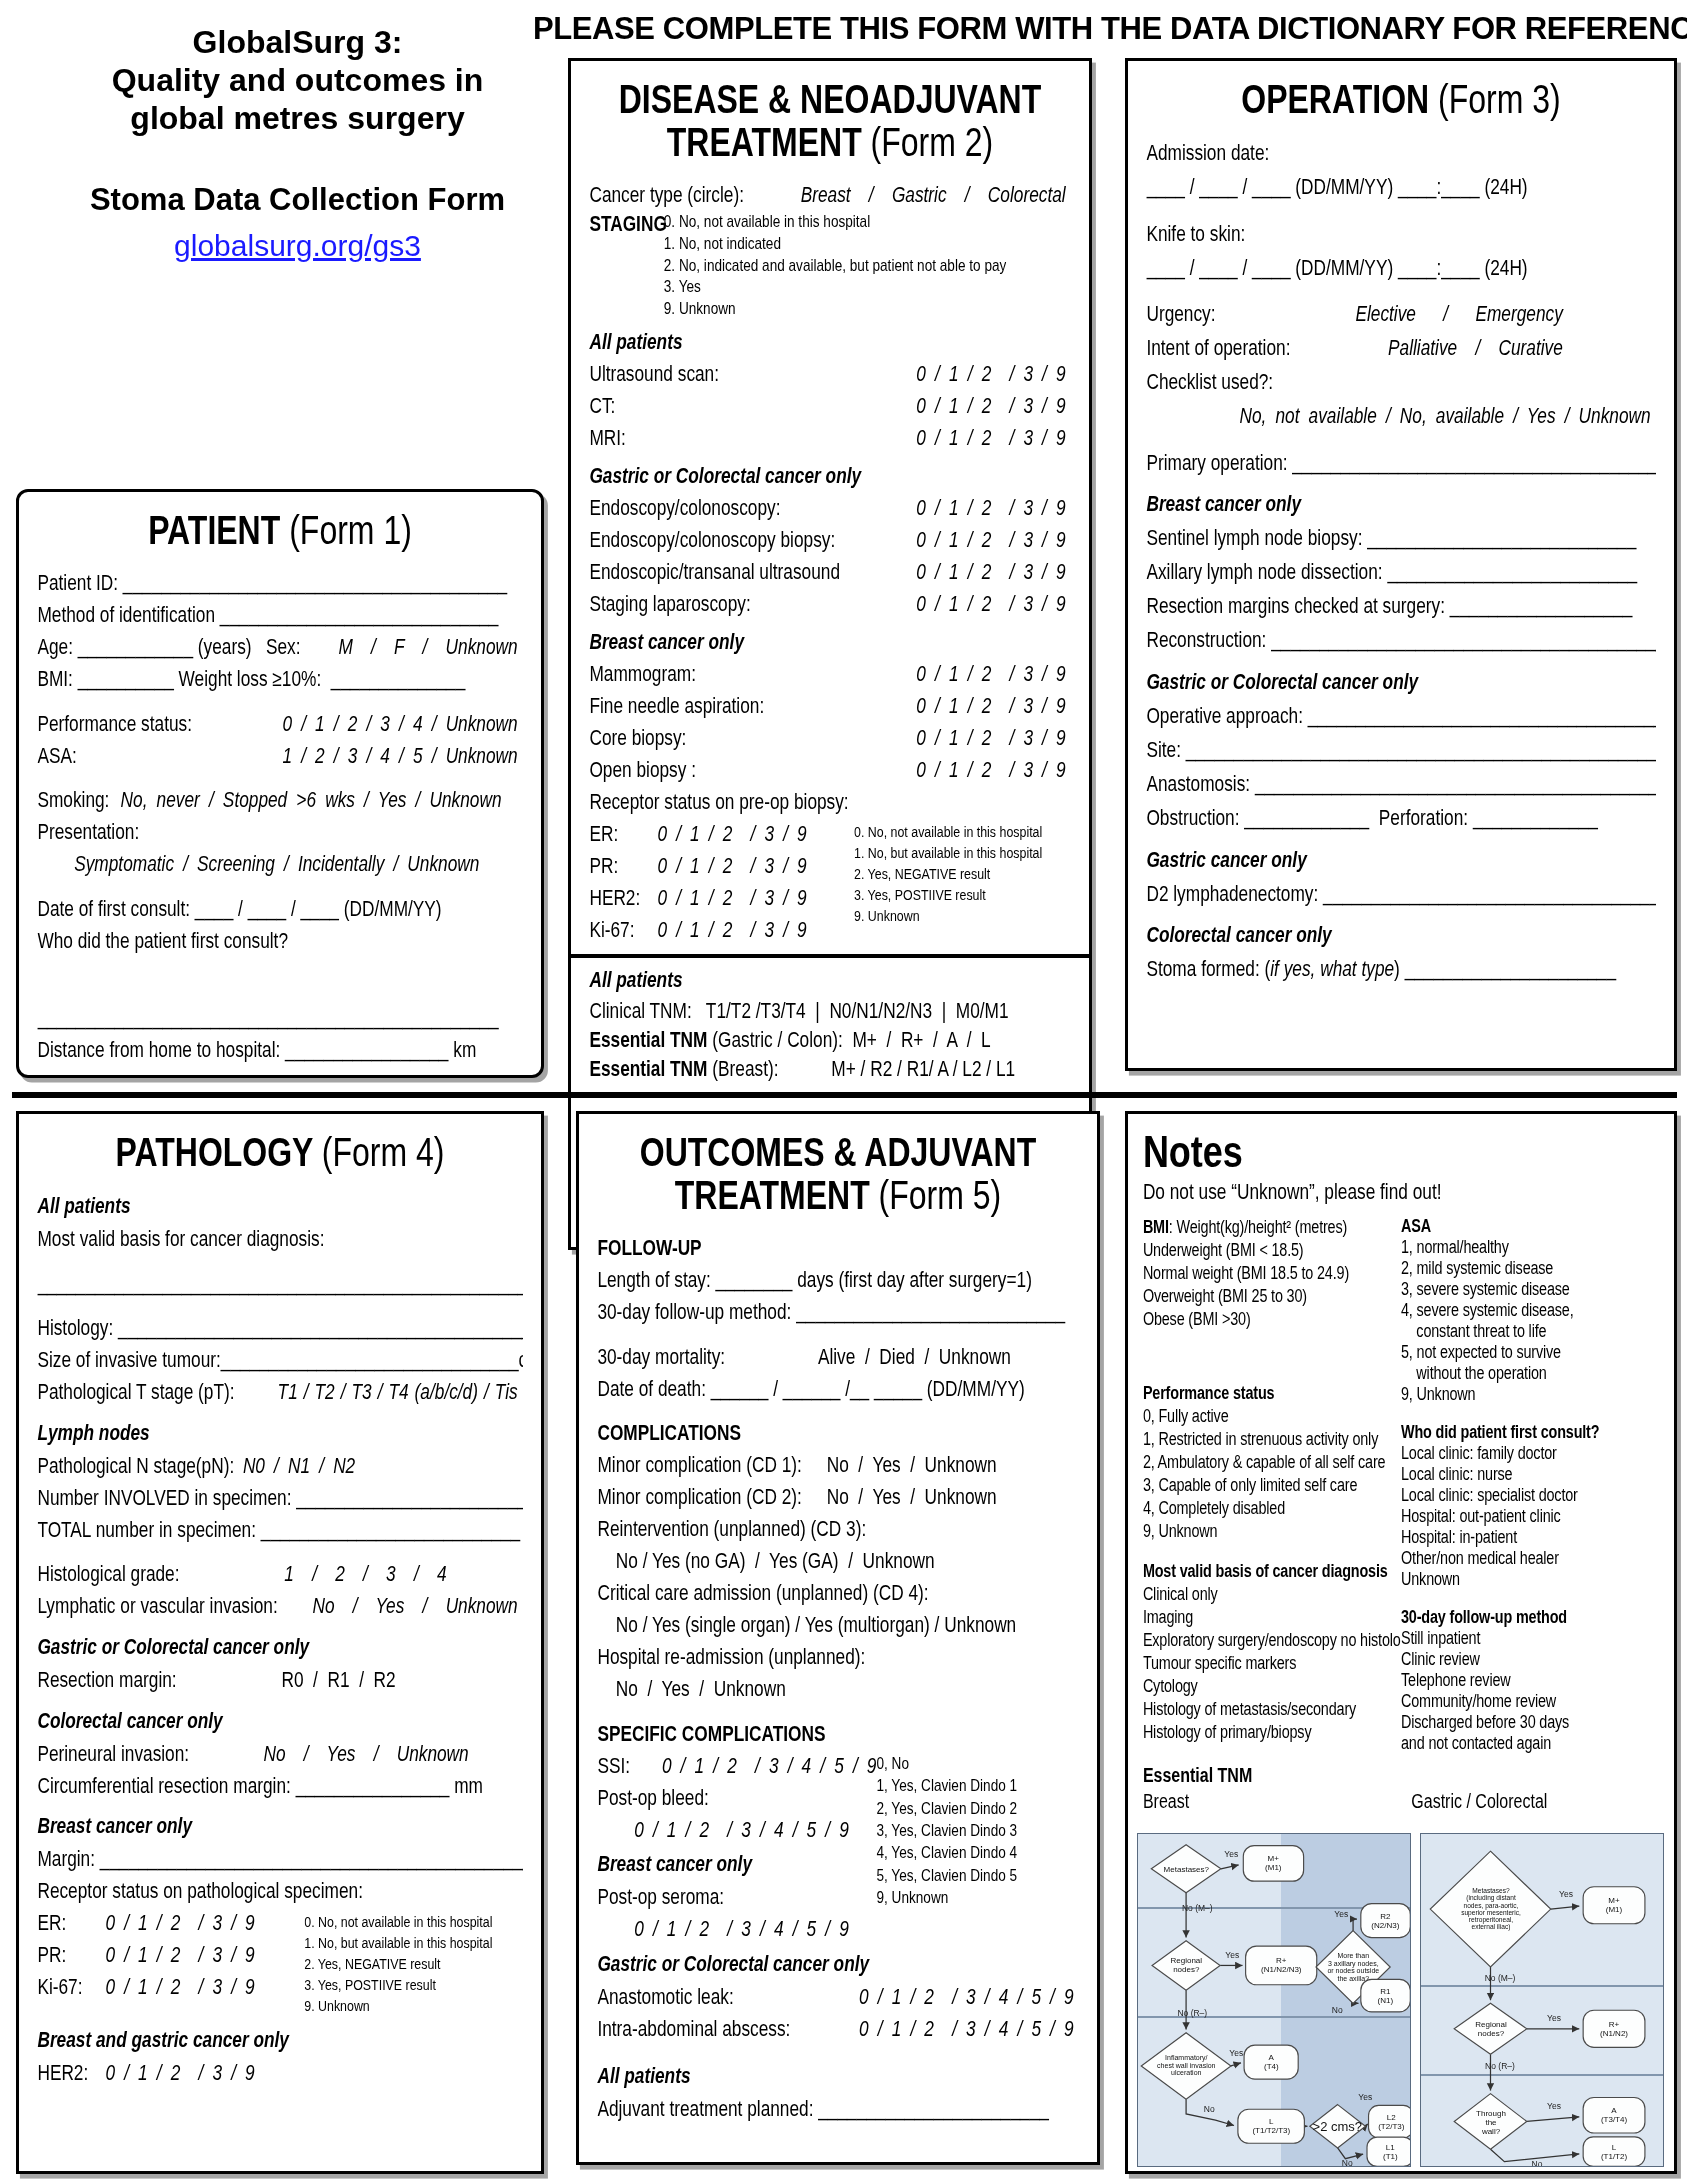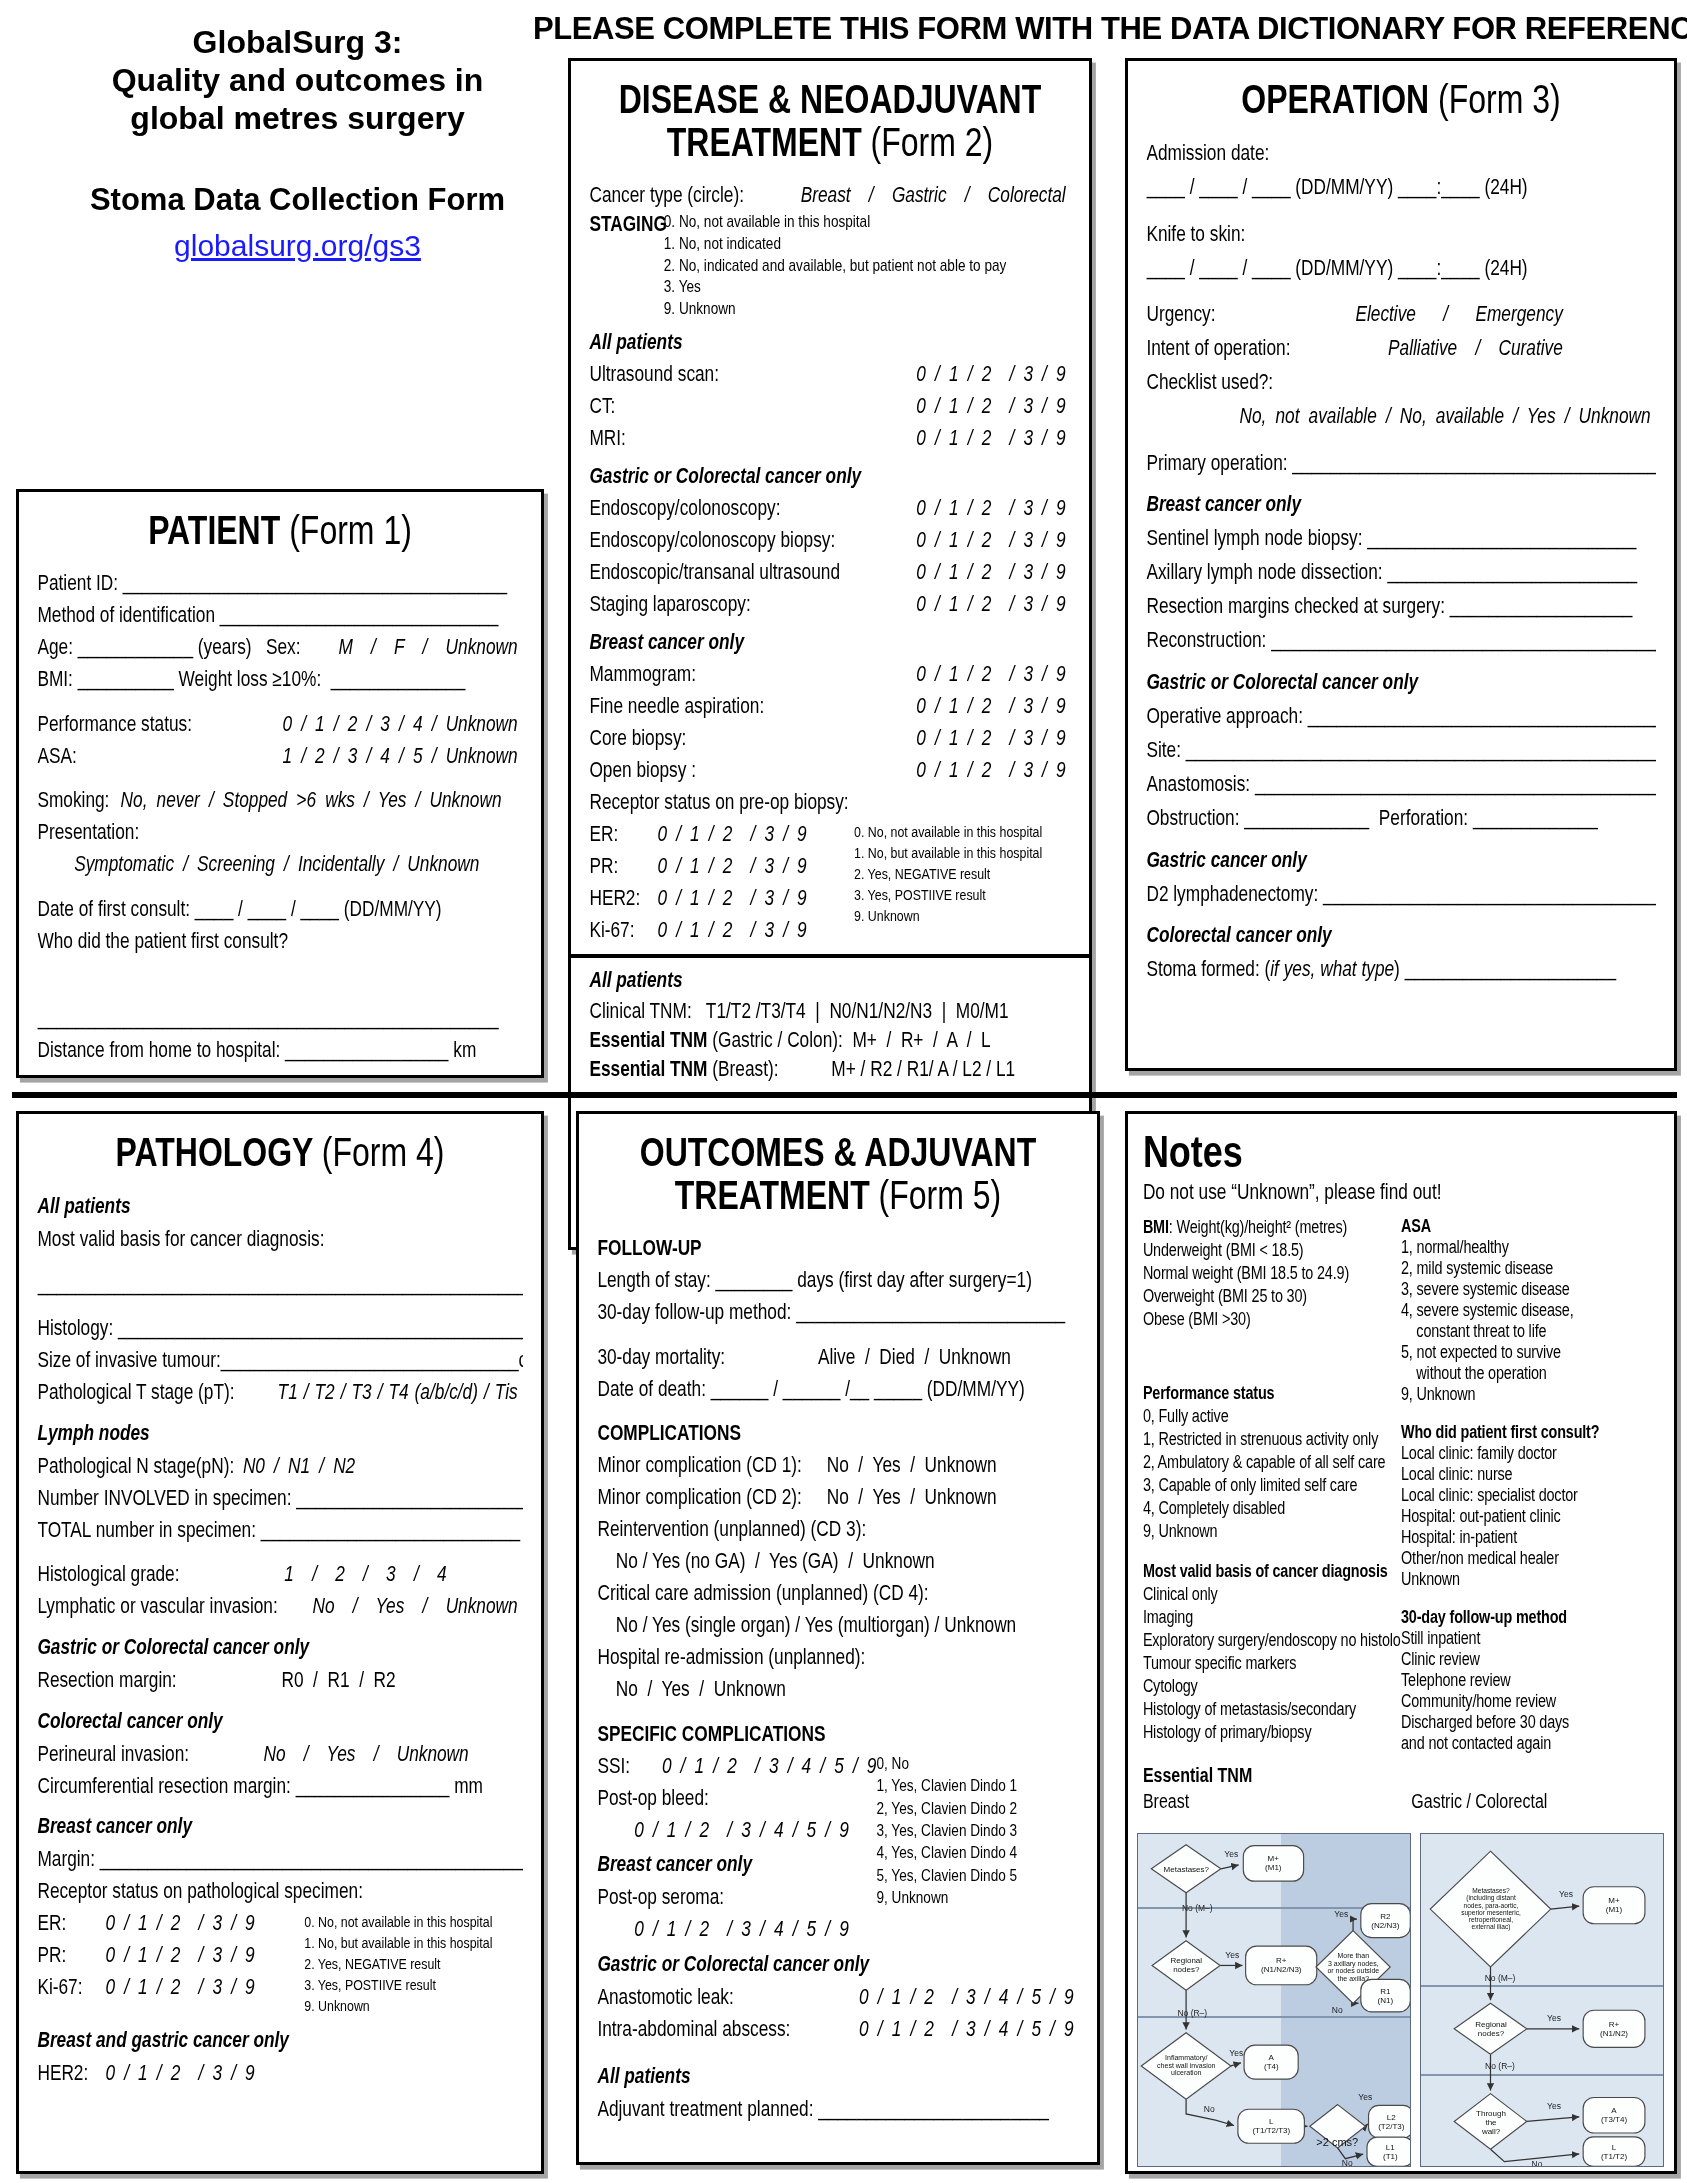--- a/index.html
+++ b/index.html
@@ -18,21 +18,21 @@
   .m-logo   { position:relative; height:169px; margin-top:31px; }
   .m-logo svg { position:absolute; left:50%; top:0; transform:translateX(-50%); }
   .m-brand  { position:absolute; left:0; width:100%; top:57px; font-size:40px; font-weight:bold;
               color:#f5148c; letter-spacing:-0.8px; }
   .m-link   { display:inline-block; margin-top:10.8px; font-size:30px; color:#1a1aff;
               text-decoration:underline; cursor:pointer; }
 
   
   .box { position:absolute; background:#fff; border:3.9px solid #000;
          box-shadow:3.9px 4.6px 0 rgba(90,90,90,.55); overflow:hidden; }
-  .f1 { left:15.5px;   top:489px;  width:528px; height:589px; }
+  .f1 { left:15.5px;   top:489px;  width:528px; height:589px;border-radius:12px; }
   .f2 { left:568px;  top:58px;   width:524px; height:1192px; }
   .f3 { left:1125px; top:58px;   width:552px; height:1013px; }
   .rule { position:absolute; left:11.6px; top:1092px; width:1665px; height:6.2px; background:#000; }
   .f4 { left:15.5px;   top:1111px; width:528px; height:1063px; }
   .f5 { left:576px;  top:1111px; width:524px; height:1054px; }
   .nt { left:1125px; top:1111px; width:552px; height:1063px; }
 
   
   .pi { width:125%; transform:scaleX(.8); transform-origin:0 0; padding:10.8px 23px; }
 
@@ -439,21 +439,21 @@
       <span class="elab" style="left:54px;top:179px">No (R–)</span>
       <span class="node fs9" style="left:48px;top:232px">Inflammatory/
 chest wall invasion
 ulceration</span>
       <span class="elab" style="left:98px;top:219px">Yes</span>
       <span class="node" style="left:133px;top:228px">A
 (T4)</span>
       <span class="elab" style="left:71px;top:275px">No</span>
       <span class="node" style="left:133px;top:292px">L
 (T1/T2/T3)</span>
-      <span class="node" style="left:199px;top:308px;font-size:11px">&gt;2 cms?</span>
+      <span class="node" style="left:199px;top:292px;font-size:13px">&gt;2 cms?</span>
       <span class="elab" style="left:227px;top:263px">Yes</span>
       <span class="node" style="left:253px;top:288px">L2
 (T2/T3)</span>
       <span class="elab" style="left:209px;top:329px">No</span>
       <span class="node" style="left:252px;top:318px">L1
 (T1)</span>
     </div>
 
     <div class="chart chG">
       <div class="hline" style="top:151px"></div>

